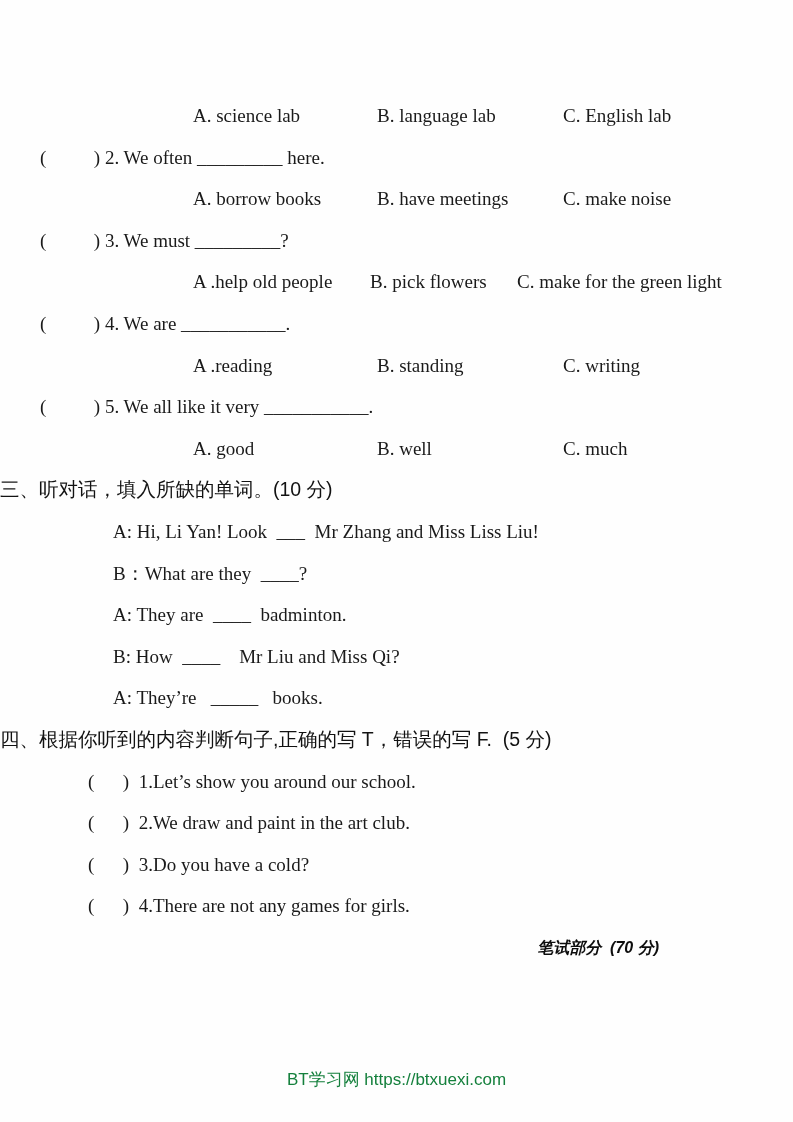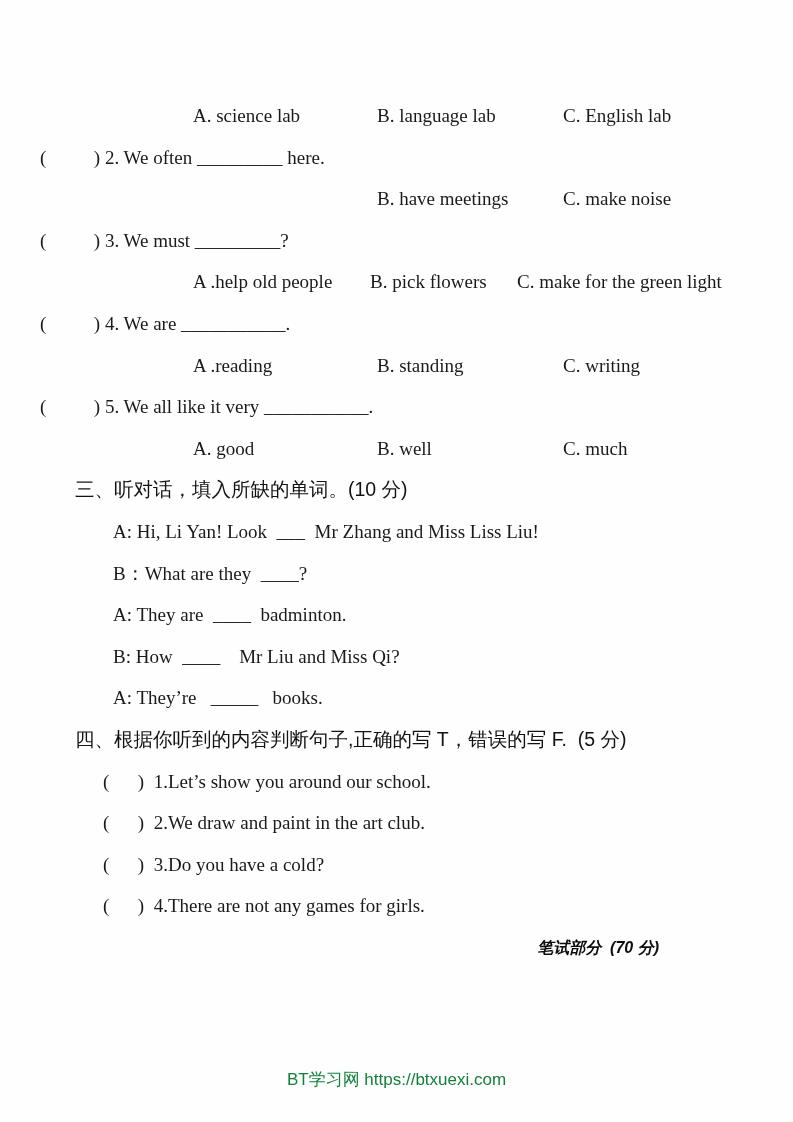--- a/index.html
+++ b/index.html
@@ -36,27 +36,26 @@
   .opt-b { left: 377px; }
   .opt-c { left: 563px; }
   .row-long .opt-b { left: 370px; }
   .row-long .opt-c { left: 517px; }
   
   .q { padding-left: 40px; }
   
   .dlg { padding-left: 113px; }
   
   .zh-heading {
-    padding-left: 75px;
     font-family: "Liberation Sans", sans-serif;
     font-size: 19.5px;
     color: #121212;
   }
   
-  .tf { padding-left: 88px; margin-left: 15px; }
+  .tf { padding-left: 88px; }
   
   .written {
     text-align: right;
     font-family: "Liberation Sans", sans-serif;
     font-weight: bold;
     font-size: 16px;
     color: #0d0d0d;
     font-style: italic;
   }
   .footer {
@@ -77,20 +76,21 @@
   <div class="content">
 
     <div class="line opt-row">
       <span class="opt-a">A. science lab</span>
       <span class="opt-b">B. language lab</span>
       <span class="opt-c">C. English lab</span>
     </div>
 
     <div class="line q">(          ) 2. We often _________ here.</div>
     <div class="line opt-row">
+      <span class="opt-a">A. borrow books</span>
       <span class="opt-b">B. have meetings</span>
       <span class="opt-c">C. make noise</span>
     </div>
 
     <div class="line q">(          ) 3. We must _________?</div>
     <div class="line opt-row row-long">
       <span class="opt-a">A .help old people</span>
       <span class="opt-b">B. pick flowers</span>
       <span class="opt-c">C. make for the green light</span>
     </div>

